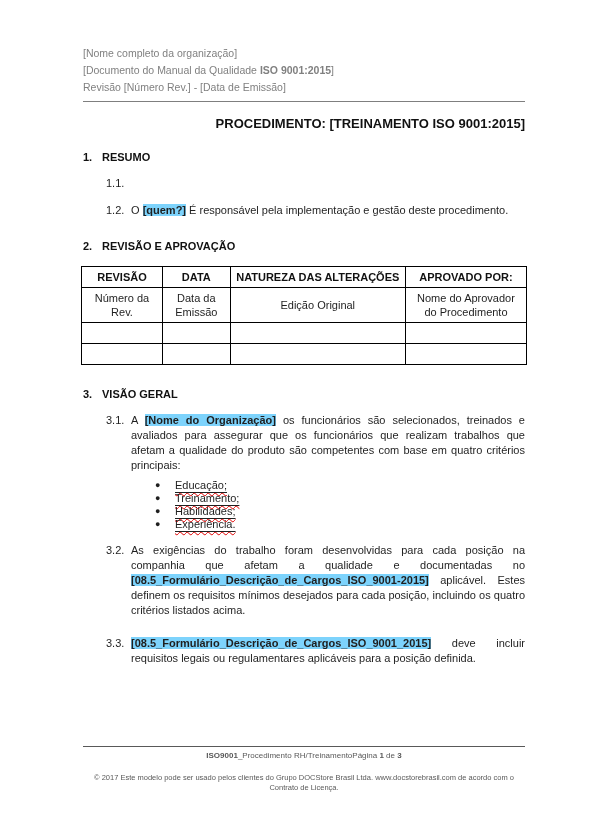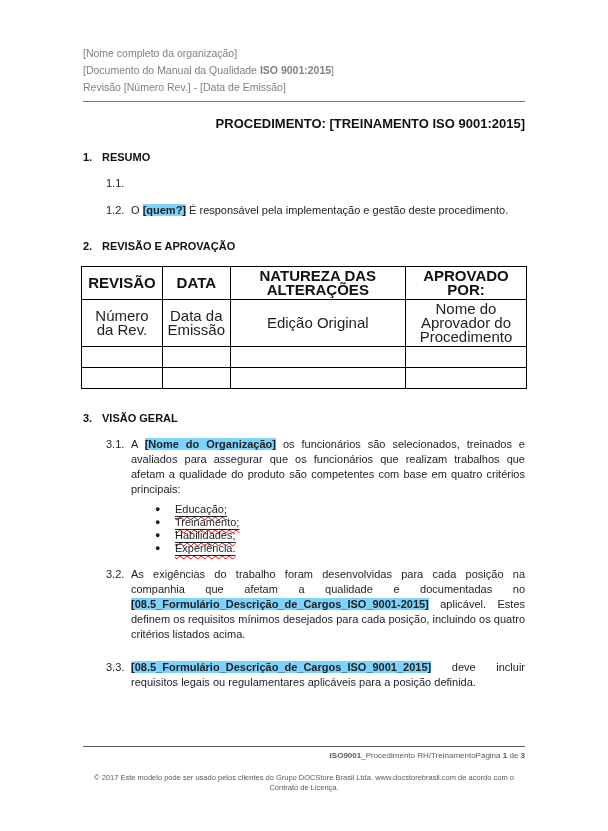--- a/index.html
+++ b/index.html
@@ -36,31 +36,31 @@
 
   
   .bullets { margin-top:6px; margin-left:72px; font-size:11px; line-height:13px; }
   .bullet { display:flex; }
   .bullet .dot { width:20px; flex:none; font-size:9px; line-height:13px; }
   .squiggle { text-decoration:underline wavy #e00000; text-decoration-thickness:1px; text-underline-offset:2.5px; }
   .uline { text-decoration:underline solid; text-decoration-thickness:1px; }
 
   
   table.rev { margin-top:14px; width:calc(100% + 4px); margin-left:-2px;
-    border-collapse:collapse; font-size:15px; line-height:14px; table-layout:fixed; }
+    border-collapse:collapse; font-size:11px; line-height:14px; table-layout:fixed; }
   table.rev th, table.rev td { border:1px solid #000; text-align:center; vertical-align:middle; padding:2px 4px; }
   table.rev th { font-weight:bold; height:16px; color:#111; }
   table.rev td.filled { height:30px; }
   table.rev td.empty { height:16px; }
   col.c1 { width:18.2%; } col.c2 { width:15.2%; } col.c3 { width:39.4%; } col.c4 { width:27.2%; }
 
   
   .footer { position:absolute; left:83px; right:83px; top:746px;
     border-top:1px solid #595959; padding-top:3px; color:#595959; }
-  .frow { display:flex; justify-content:flex-end; font-size:8px; line-height:11px; }
+  .frow { display:flex; justify-content:center; font-size:8px; line-height:11px; }
   .frow .b { font-weight:bold; }
   .fcopy { text-align:center; font-size:7.5px; line-height:10px; margin-top:12px; }
 </style>
 </head>
 <body>
 
 <div class="page">
   <div class="content">
 
     <div class="doc-header">

